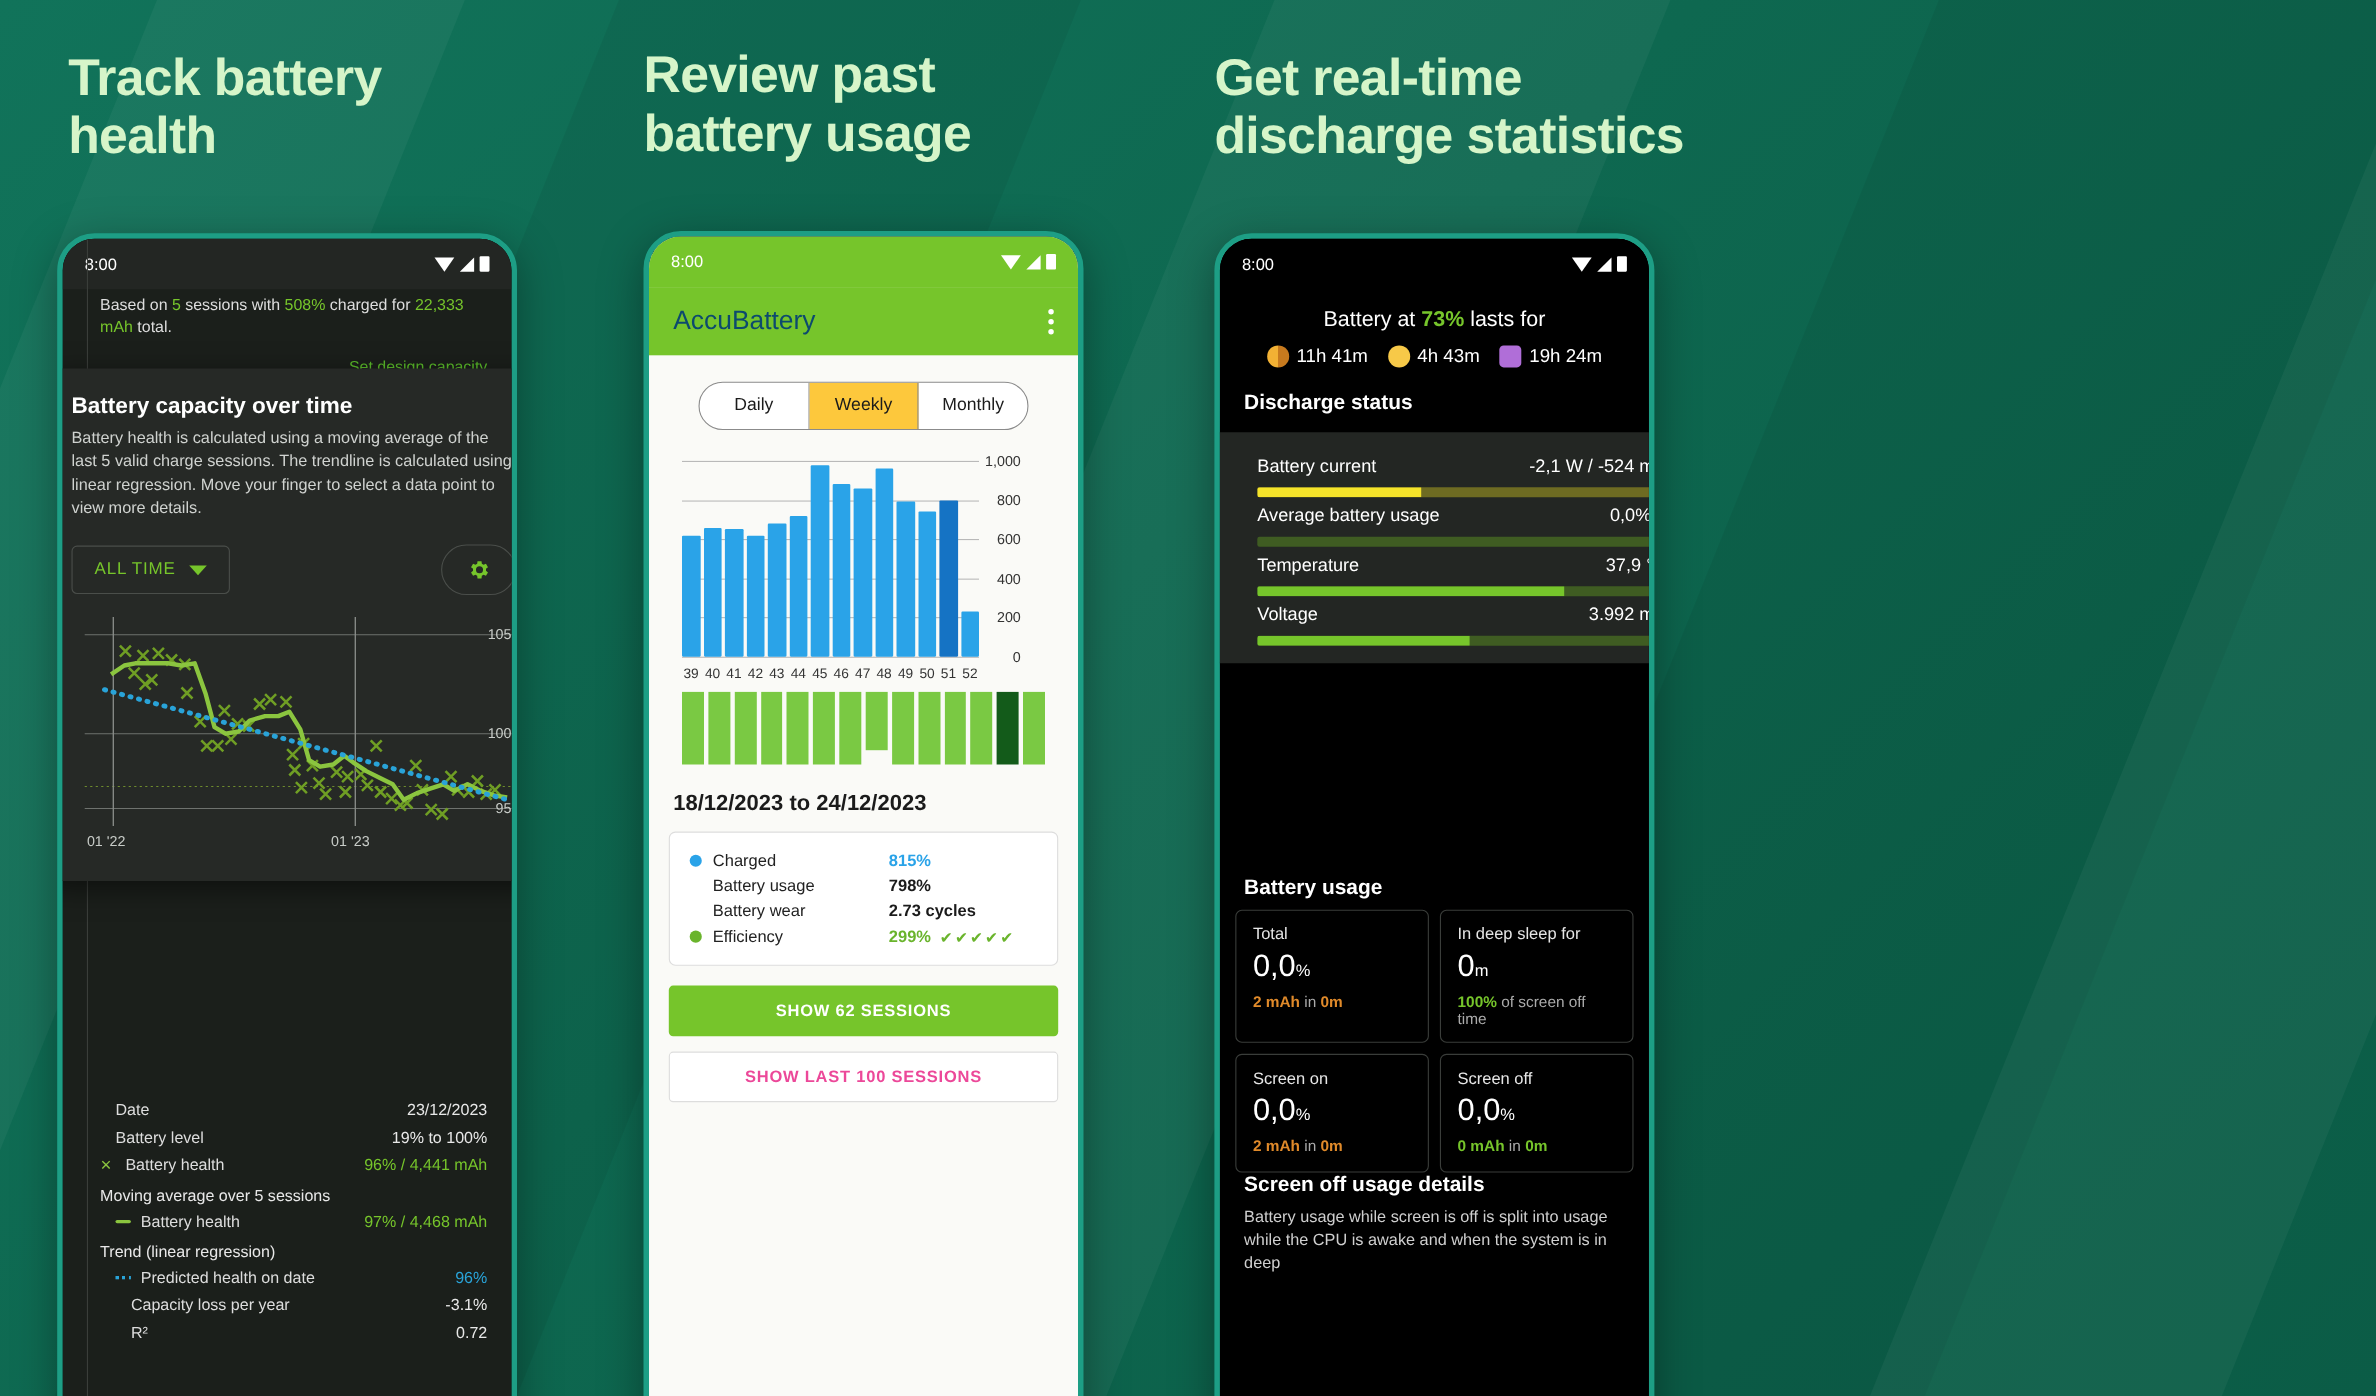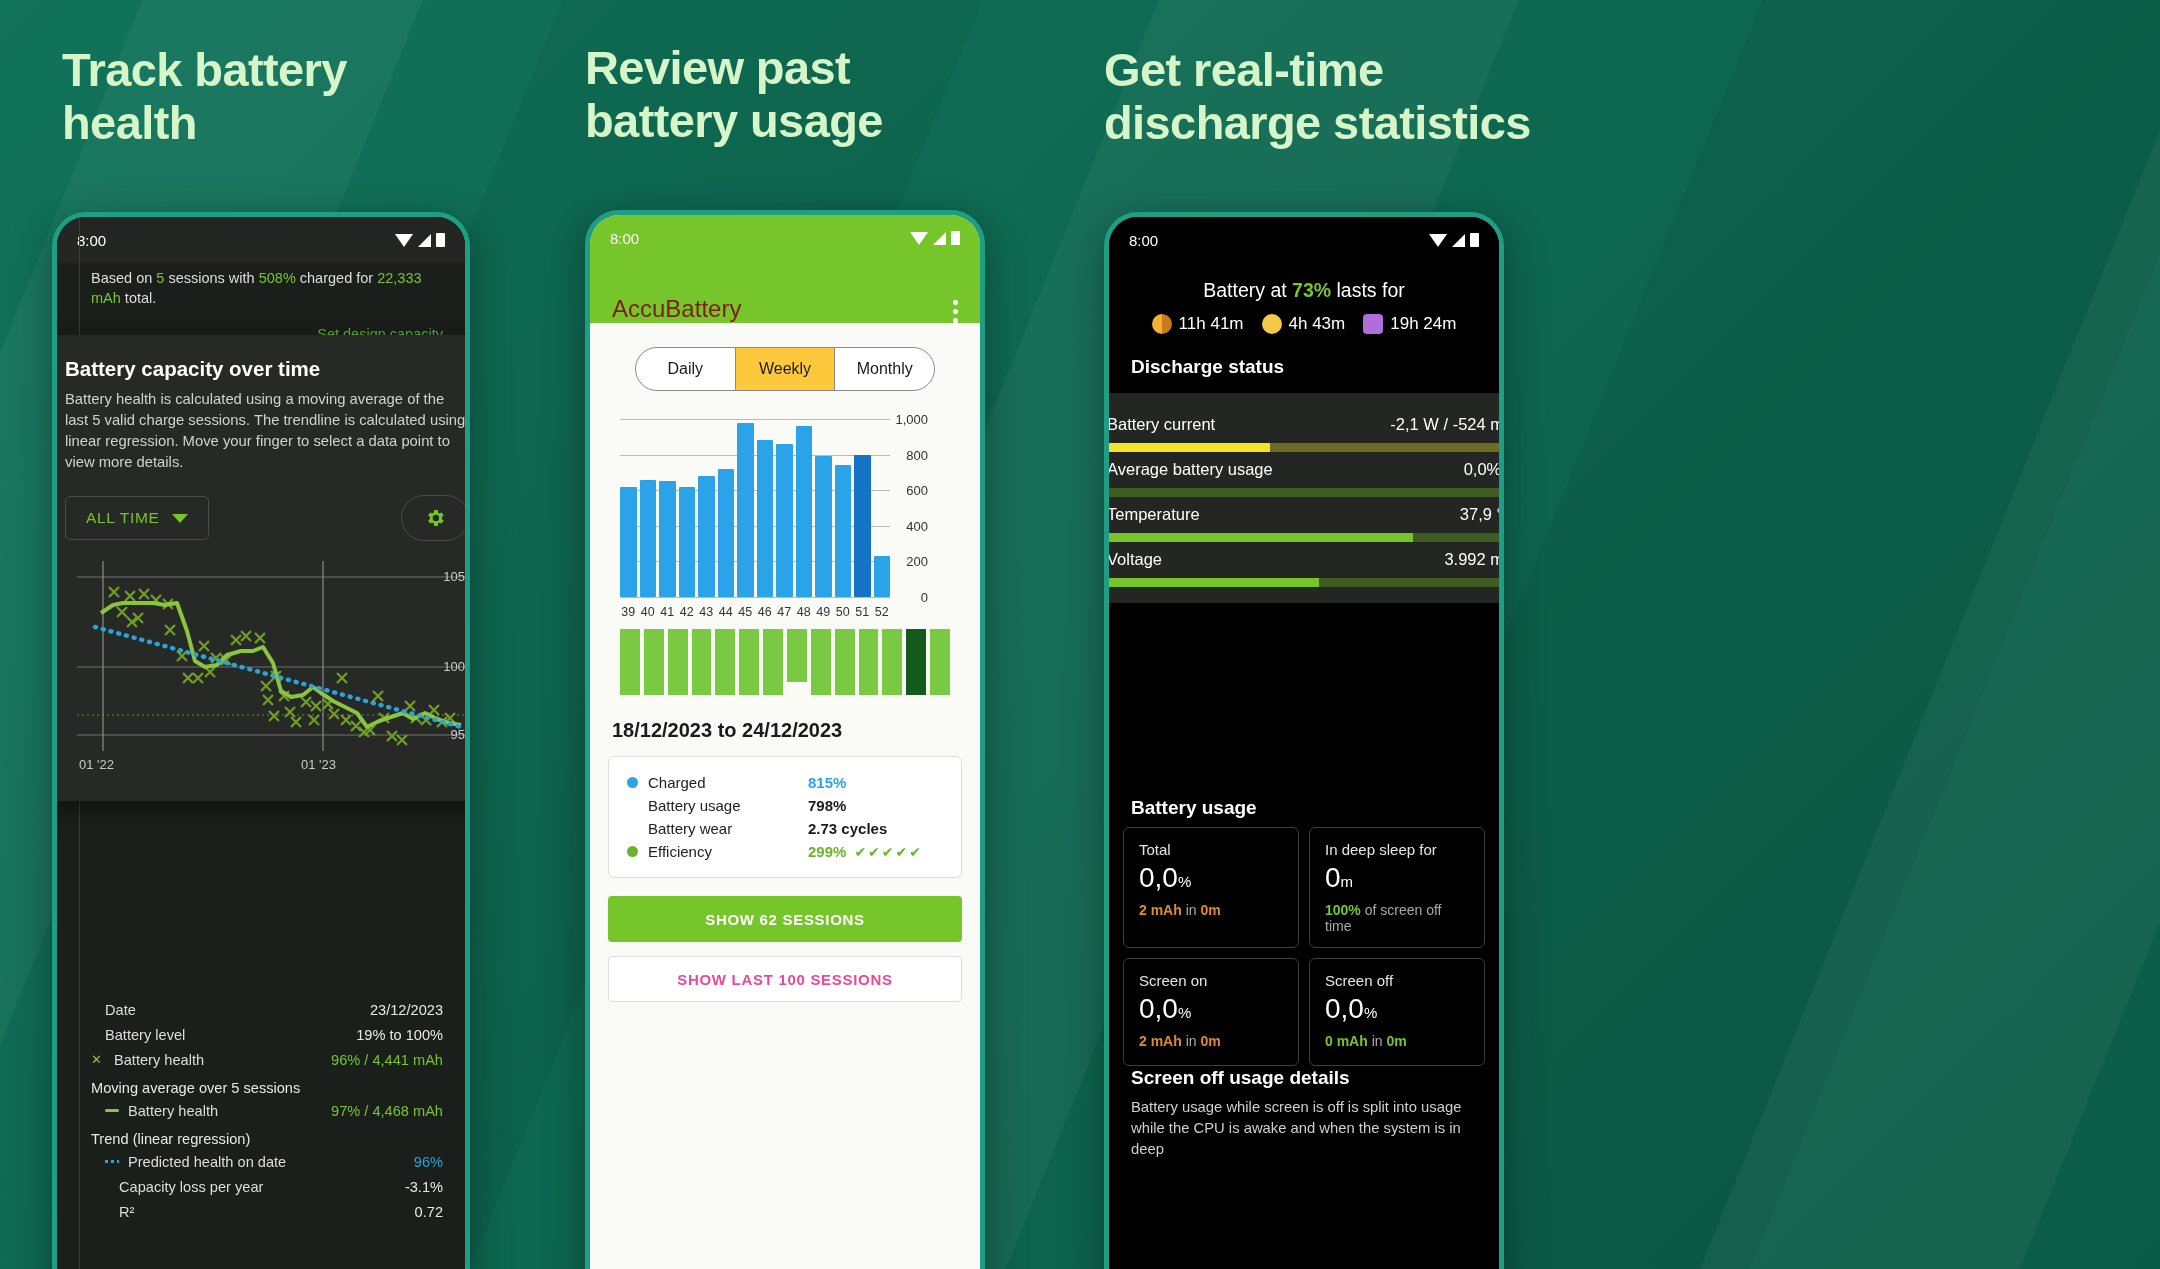--- a/index.html
+++ b/index.html
@@ -124,22 +124,22 @@
   .trow .val.blue { color: #29a3d8; }
   .section-h { padding: 8px 0 2px 0; font-size: 14.6px; color: #e8e8e8; }
   .m-x { color: #8bc53f; font-size: 13px; width: 14px; }
   .m-line { width: 14px; height: 3px; background: #8bc53f; border-radius:2px; }
   .m-dot { width: 14px; height: 3px; background: repeating-linear-gradient(90deg,#29a3d8 0 3px, transparent 3px 6px); }
   .indent { padding-left: 14px; }
 
   
   .p2-body { background: #fafaf7; height: 100%; color: #1b1b1b; }
   .p2-appbar {
-    background: #76c52b; height: 62px; display: flex; align-items: flex-end;
-    justify-content: space-between; padding: 0 22px; color: #7f1d1d;
+    background: #76c52b; height: 62px; display: flex; align-items: center;
+    justify-content: space-between; padding: 0 22px; color: #0c4a6e;
   }
   .p2-appbar .title { font-size: 24px; }
   .kebab { display:flex; flex-direction:column; gap:4px; }
   .kebab i { width:5px;height:5px;background:#fff;border-radius:50%; display:block;}
 
   .segctl {
     margin: 24px auto 0; width: 300px; height: 44px;
     border: 1px solid #8b8b8b; border-radius: 22px; display: flex; overflow: hidden;
     background: #fff;
   }
@@ -196,21 +196,21 @@
   .cir.o { background: linear-gradient(90deg,#f2b134 50%, #c77a1e 50%); }
   .cir.y { background:#f7c948; position:relative;}
   .cir.p { background:#b06ed8; border-radius:4px;}
   .p3-sec { font-size: 19px; font-weight:bold; padding: 22px 16px 0 22px; }
 
   .p3-card {
     position: absolute; left: -22px; top: 176px; width: 448px;
     background: #232623; border-radius: 12px; padding: 14px 20px 16px;
     box-shadow: 0 6px 26px rgba(0,0,0,.6);
   }
-  .p3-stat { padding: 8px 0 0; }
+  .p3-stat { padding: 8px 0 0; margin-left: 36px; }
   .p3-stat .top { display:flex; justify-content:space-between; font-size:16.5px; }
   .p3-bar { height: 9px; border-radius: 2px; margin-top: 9px; background:#6e6b22; position:relative; overflow:hidden;}
   .p3-bar i { position:absolute; left:0; top:0; bottom:0; display:block; }
 
   .p3-usage-t { position:absolute; left: 22px; top: 580px; font-size: 19px; font-weight:bold; color:#fff;}
   .p3-grid { position:absolute; left:14px; right:14px; top: 610px; display:grid; grid-template-columns:1fr 1fr; gap: 10px;}
   .p3-cell { border:1px solid #3a3d3a; border-radius:6px; padding:13px 15px; min-height:108px;}
   .p3-cell .t { font-size:15px; color:#e6e6e6; }
   .p3-cell .big { font-size:28px; margin-top:4px; }
   .p3-cell .big sub { font-size:15px; vertical-align: baseline;}

